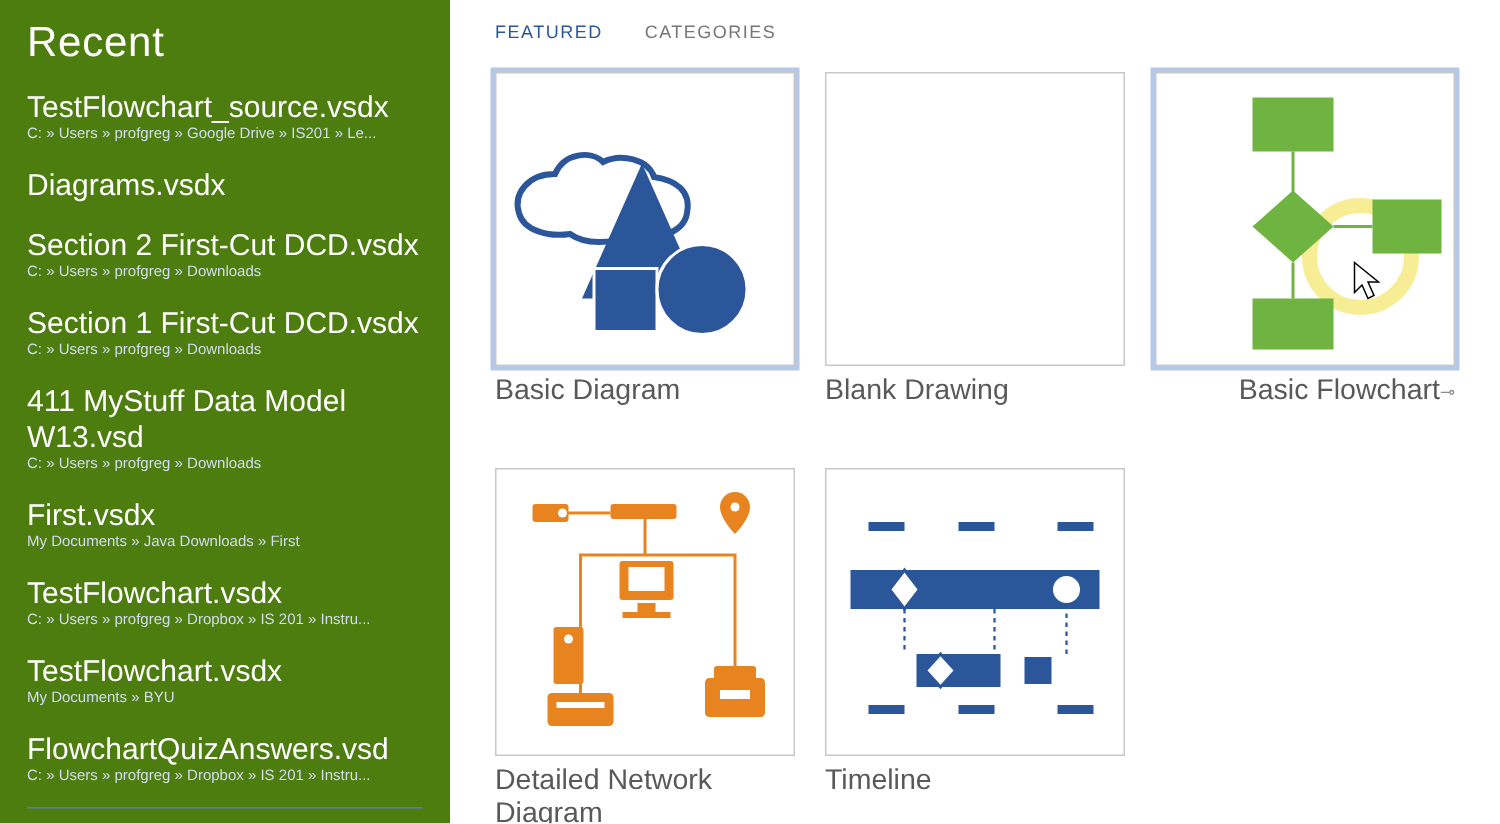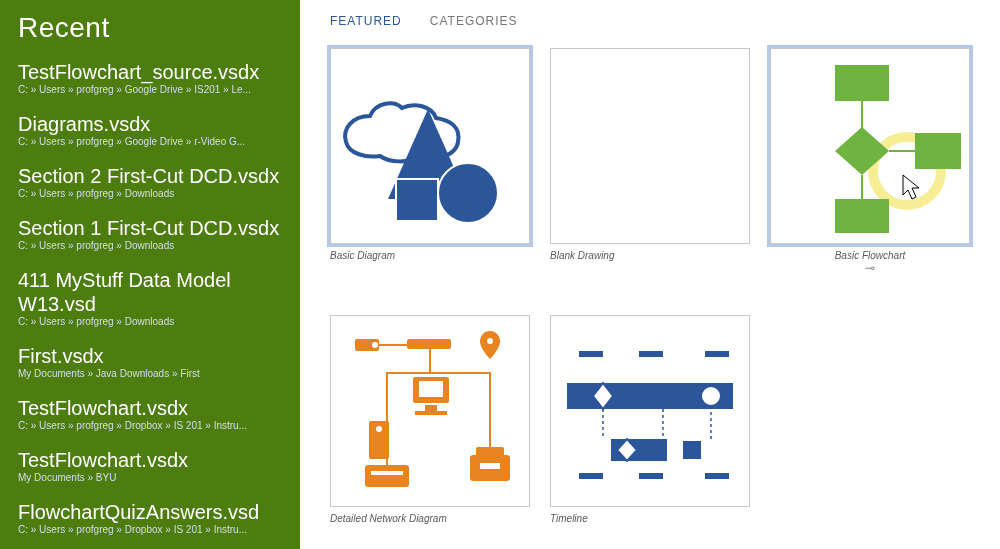--- a/index.html
+++ b/index.html
@@ -94,41 +94,39 @@
     display: flex;
     align-items: center;
     justify-content: center;
   }
   .tpl.sel .thumb {
     outline: 3px solid #b5c8e7;
     outline-offset: 0px;
     box-shadow: 0 0 0 2px rgba(160,190,230,.3);
   }
   .tpl .caption {
-    font-size: 10px;
+    font-size: 19px;
     color: #595959;
     margin-top: 6px;
-    font-style: italic;
   }
   
   .gallery .tpl:nth-child(n+4) .thumb { height: 192px; }
 </style>
 </head>
 <body>
 
 <aside class="sidebar">
   <h1>Recent</h1>
 
   <div class="recent-item">
     <div class="fname">TestFlowchart_source.vsdx</div>
     <div class="fpath">C: » Users » profgreg » Google Drive » IS201 » Le...</div>
   </div>
   <div class="recent-item">
     <div class="fname">Diagrams.vsdx</div>
-    <div class="fpath">C: » Users » profgreg » Google Drive » r-Video G...</div>
   </div>
   <div class="recent-item">
     <div class="fname">Section 2 First-Cut DCD.vsdx</div>
     <div class="fpath">C: » Users » profgreg » Downloads</div>
   </div>
   <div class="recent-item">
     <div class="fname">Section 1 First-Cut DCD.vsdx</div>
     <div class="fpath">C: » Users » profgreg » Downloads</div>
   </div>
   <div class="recent-item">
@@ -200,21 +198,21 @@
           <line x1="114" y1="100" x2="140" y2="100" stroke="#6fb341" stroke-width="2"></line>
           <rect x="140" y="82" width="46" height="36" fill="#6fb341"></rect>
           <line x1="87" y1="124" x2="87" y2="148" stroke="#6fb341" stroke-width="2"></line>
           <rect x="60" y="148" width="54" height="34" fill="#6fb341"></rect>
 
           <g>
             <path d="M128 124l0 20 5-5 4 9 4-2-4-9 7 0z" fill="#fff" stroke="#000" stroke-width="1"></path>
           </g>
         </svg>
       </div>
-      <div style="display:flex;align-items:center;justify-content:flex-end;margin-top:6px;flex-direction:column;">
+      <div style="display:flex;align-items:center;justify-content:flex-end;margin-top:6px;">
         <div class="caption" style="margin-top:0">Basic Flowchart</div>
         <span style="color:#8a8a8a;font-size:12px;">⊸</span>
       </div>
     </div>
 
 
     <div class="tpl">
       <div class="thumb">
         <svg width="190" height="180" viewBox="0 0 190 180">
           <g stroke="#e8841f" stroke-width="2" fill="none">

